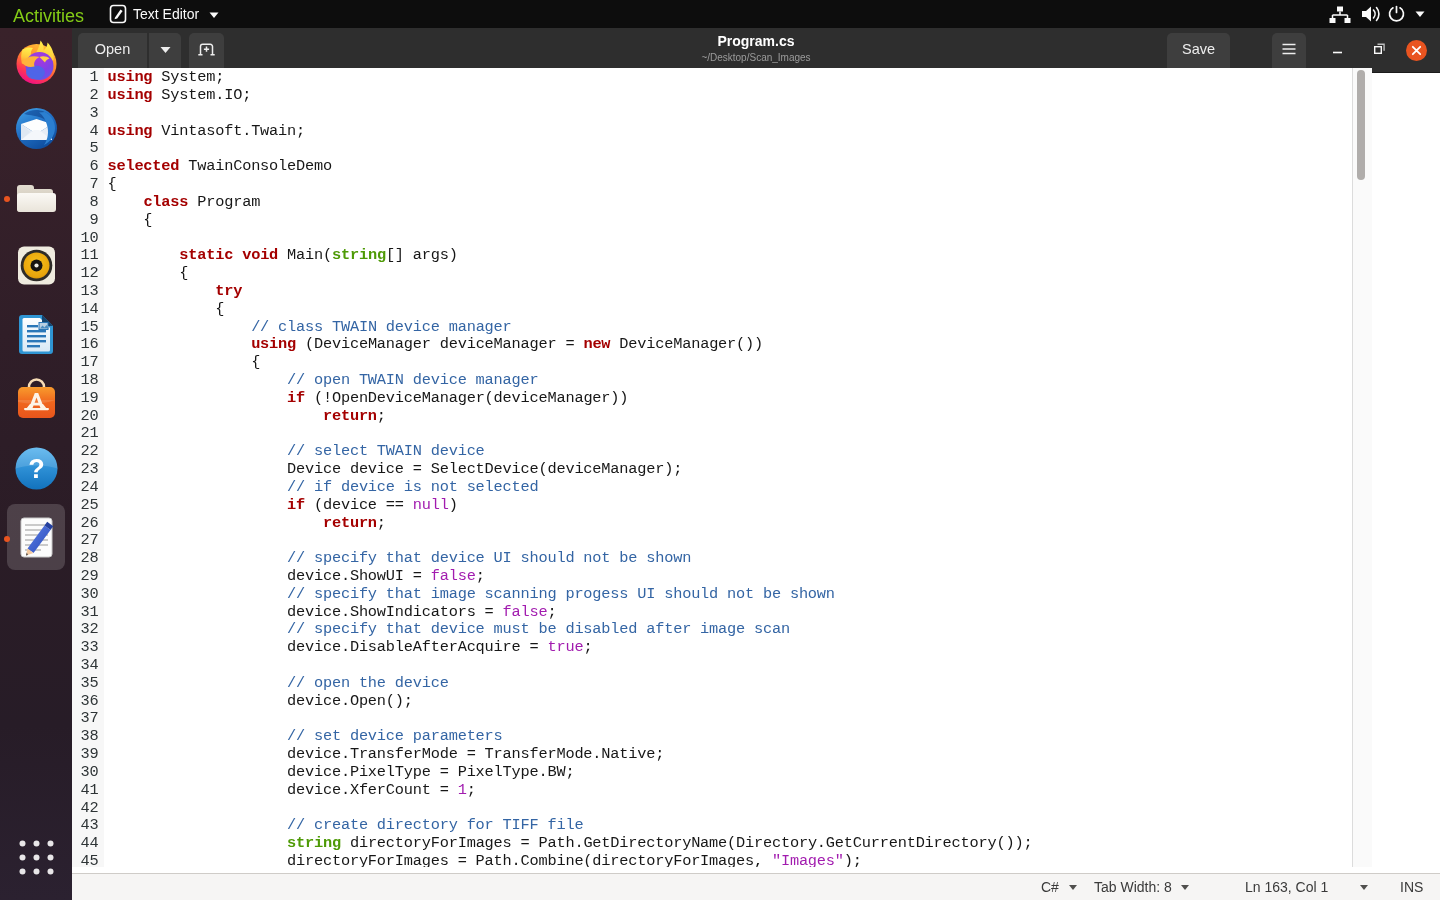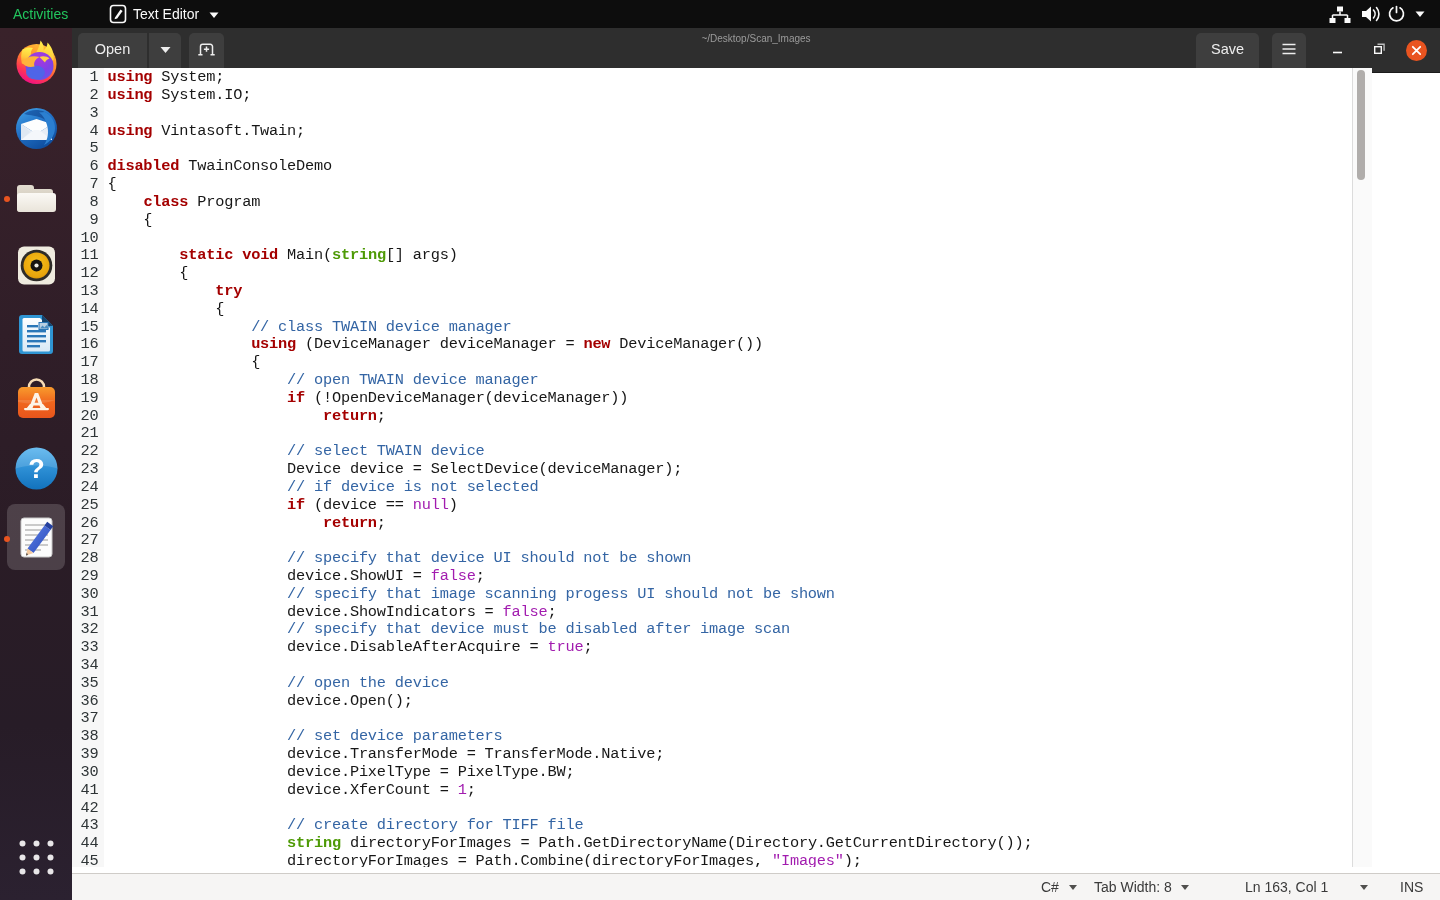--- a/index.html
+++ b/index.html
@@ -1,18 +1,18 @@
 <!DOCTYPE html>
 <html><head><meta charset="utf-8"><style>
 *{margin:0;padding:0;box-sizing:border-box}
 html,body{width:1440px;height:900px;overflow:hidden;background:#fff;
  font-family:"Liberation Sans",sans-serif}
 .abs{position:absolute}
 #topbar{position:absolute;left:0;top:0;width:1440px;height:28px;background:#0d0d0d;color:#fff}
-#activities{position:absolute;left:13px;top:6px;font-size:14px;color:#22c55e}
+#activities{position:absolute;left:13px;top:6px;font-size:18px;color:#84cc16}
 #appmenu{position:absolute;left:109px;top:4px;height:20px;color:#fafafa;font-size:14px}
 #topright{position:absolute;right:8px;top:0;height:28px}
 #dock{position:absolute;left:0;top:28px;width:72px;height:872px;
  background:linear-gradient(180deg,#39222a 0%,#37212a 12%,#301e28 35%,#2a1c26 60%,#271c27 80%,#2b2130 100%)}
 .dicon{position:absolute;left:14px;width:45px;height:45px}
 .ddot{position:absolute;left:4px;width:6px;height:6px;border-radius:50%;background:#e95420}
 #activebg{position:absolute;left:7px;top:476px;width:58px;height:66px;border-radius:8px;background:rgba(255,255,255,0.16)}
 #win{position:absolute;left:72px;top:28px;width:1368px;height:872px}
 #header{position:absolute;left:0;top:0;width:1368px;height:45px;background:#2e2e2e;border-bottom:1px solid #1c1c1c}
 .hbtn{position:absolute;top:5px;height:44px;background:#3e3e3e;color:#eee;font-size:14.5px;
@@ -258,23 +258,24 @@
         </svg>
       </div>
   <div class="hbtn" style="left:117px;width:35px">
    <svg width="35" height="32" viewBox="0 0 35 32" fill="none" stroke="#eee" stroke-width="1.5">
     <path d="M11.5 21.8 v-8.3 a2.2 2.2 0 0 1 2.2 -2.2 h7.6 a2.2 2.2 0 0 1 2.2 2.2 v8.3"></path>
     <path d="M9.3 21.8 h4.2 M21.5 21.8 h4.2"></path>
     <path d="M17.5 13.6 v5.2 M14.9 16.2 h5.2"></path>
    </svg>
       </div>
   <div id="title">
+        <div class="t1">Program.cs</div>
         <div class="t2">~/Desktop/Scan_Images</div>
       </div>
-  <div class="hbtn" style="left:1124px;width:63px">Save</div>
+  <div class="hbtn" style="left:1095px;width:63px">Save</div>
   <div class="hbtn" style="left:1199.5px;width:34.5px">
    <svg width="34.5" height="32" viewBox="0 0 34.5 32" stroke="#eee" stroke-width="1.6">
     <path d="M10.5 11.5 h13 M10.5 16 h13 M10.5 20.5 h13"></path>
    </svg>
       </div>
   <svg class="abs" style="left:1258px;top:13px" width="22" height="14" viewBox="0 0 22 14">
    <path d="M3 11.5 h9" stroke="#fafafa" stroke-width="1.6"></path>
       </svg>
   <svg class="abs" style="left:1301px;top:15px" width="18" height="14" viewBox="0 0 18 14">
    <g fill="none" stroke="#fafafa" stroke-width="1.4">
@@ -288,21 +289,21 @@
         </svg>
   </div>
  </div>
  <div id="edit">
   <div id="gutterbg"></div>
   <pre><span class="g"> 1 </span><span class="k">using</span> System;
 <span class="g"> 2 </span><span class="k">using</span> System.IO;
 <span class="g"> 3 </span>
 <span class="g"> 4 </span><span class="k">using</span> Vintasoft.Twain;
 <span class="g"> 5 </span>
-<span class="g"> 6 </span><span class="k">disabled</span> TwainConsoleDemo
+<span class="g"> 6 </span><span class="k">selected</span> TwainConsoleDemo
 <span class="g"> 7 </span>{
 <span class="g"> 8 </span>    <span class="k">class</span> Program
 <span class="g"> 9 </span>    {
 <span class="g">10 </span>
 <span class="g">11 </span>        <span class="k">static</span> <span class="k">void</span> Main(<span class="t">string</span>[] args)
 <span class="g">12 </span>        {
 <span class="g">13 </span>            <span class="k">try</span>
 <span class="g">14 </span>            {
 <span class="g">15 </span>                <span class="c">// class TWAIN device manager</span>
 <span class="g">16 </span>                <span class="k">using</span> (DeviceManager deviceManager = <span class="k">new</span> DeviceManager())

